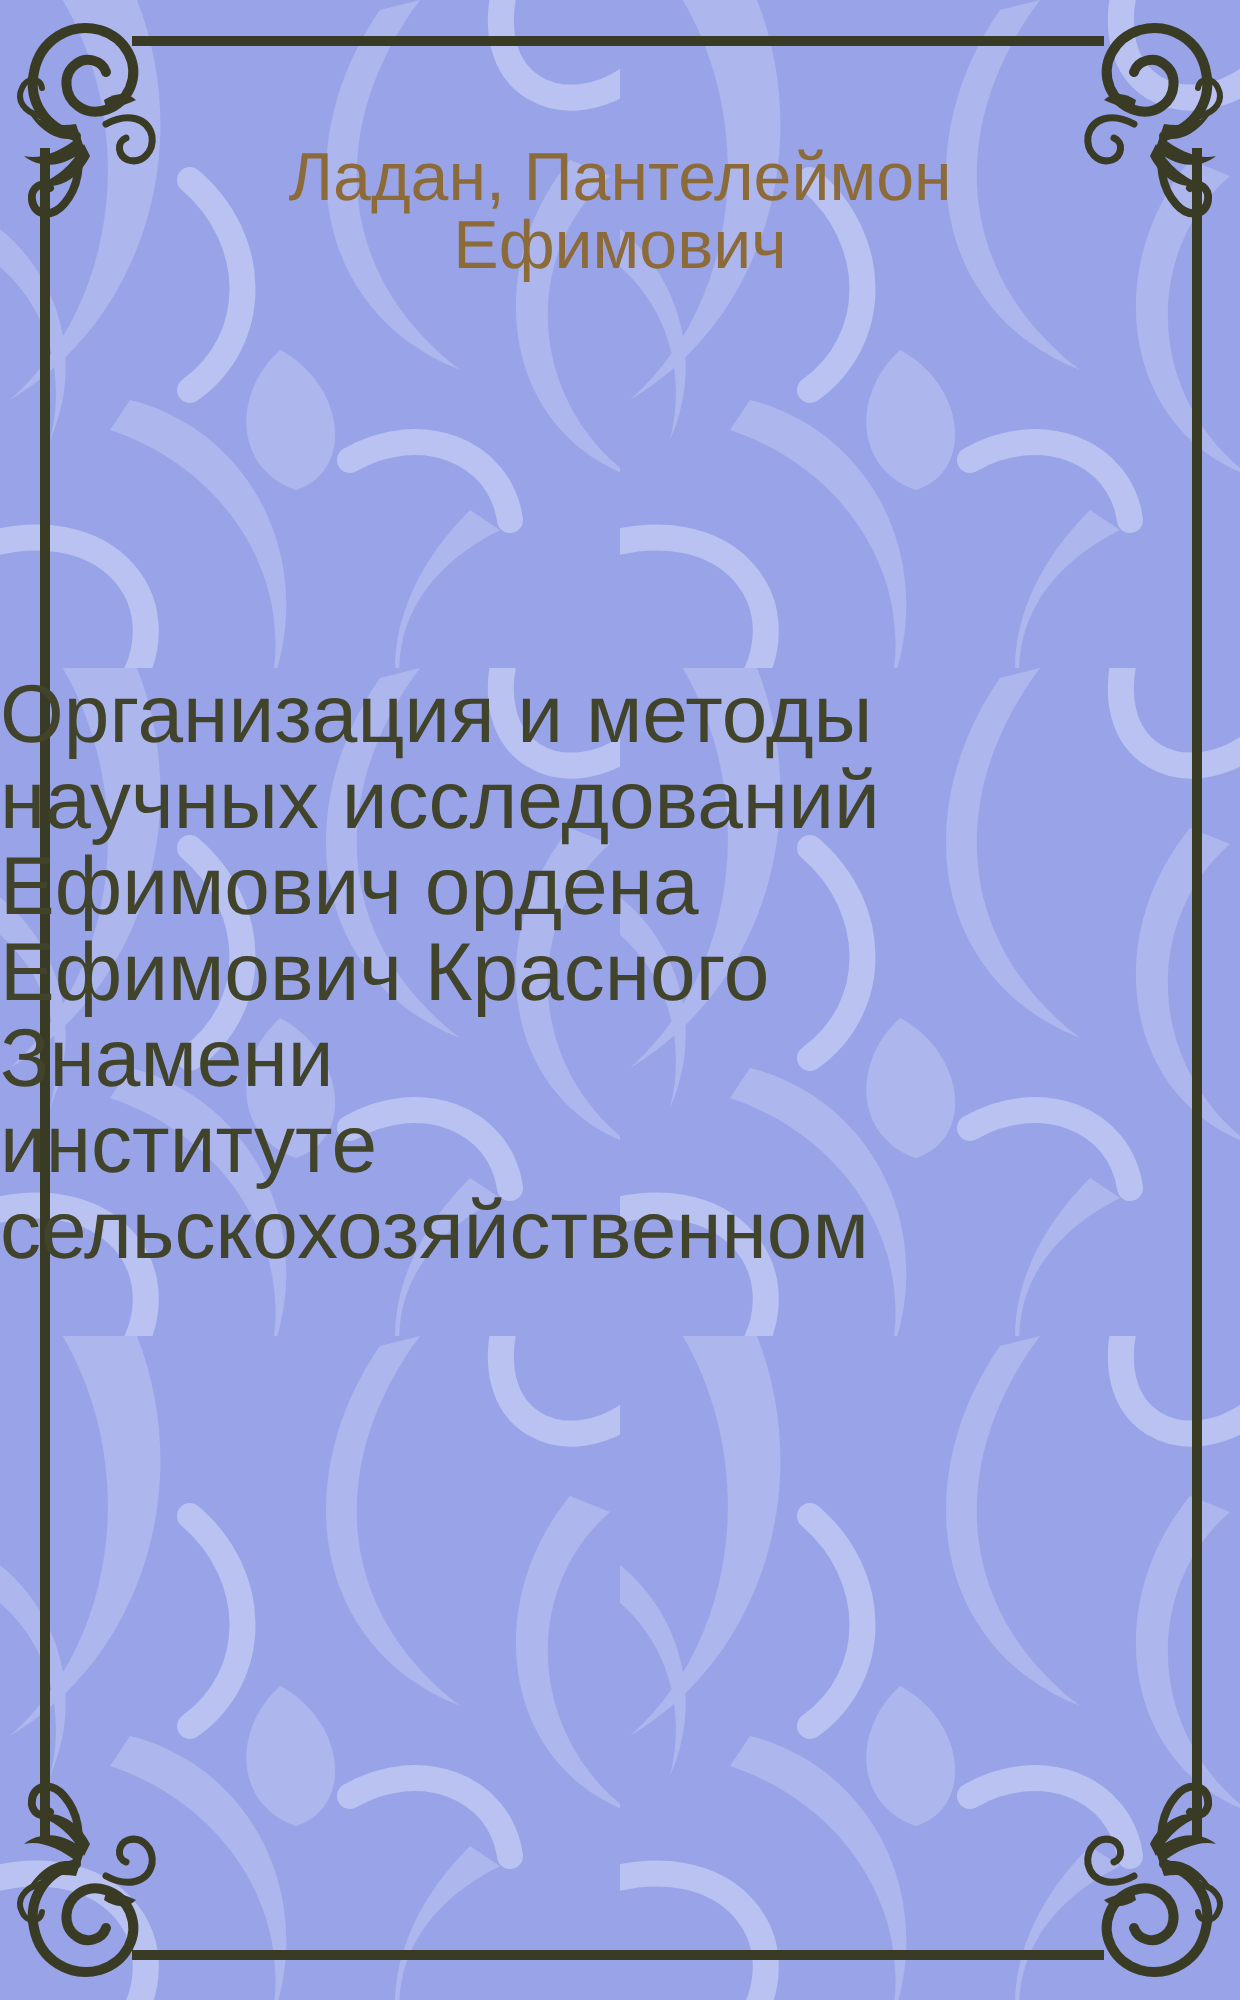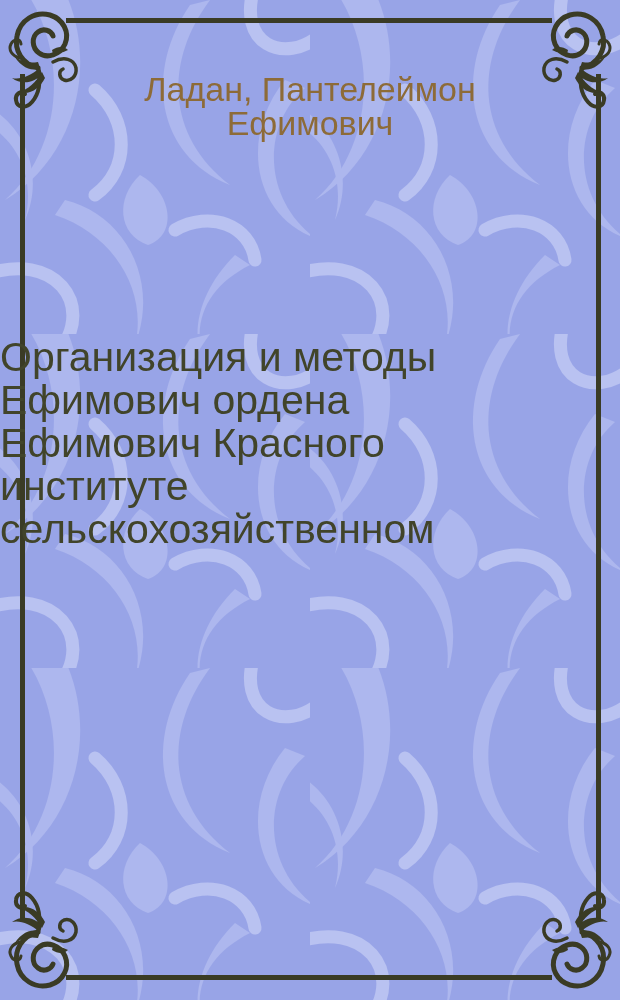--- a/index.html
+++ b/index.html
@@ -104,19 +104,21 @@
     </g>
   </svg>
 
   <div class="author-block">
     <span class="line">Ладан, Пантелеймон</span>
     <span class="line">Ефимович</span>
   </div>
 
   <div class="title-block">
     <span class="line">Организация и методы</span>
+    <span class="line">научных исследований</span>
     <span class="line">Ефимович ордена</span>
     <span class="line">Ефимович Красного</span>
+    <span class="line">Знамени</span>
     <span class="line">институте</span>
     <span class="line">сельскохозяйственном</span>
   </div>
 
 </div>
 
 </body></html>

